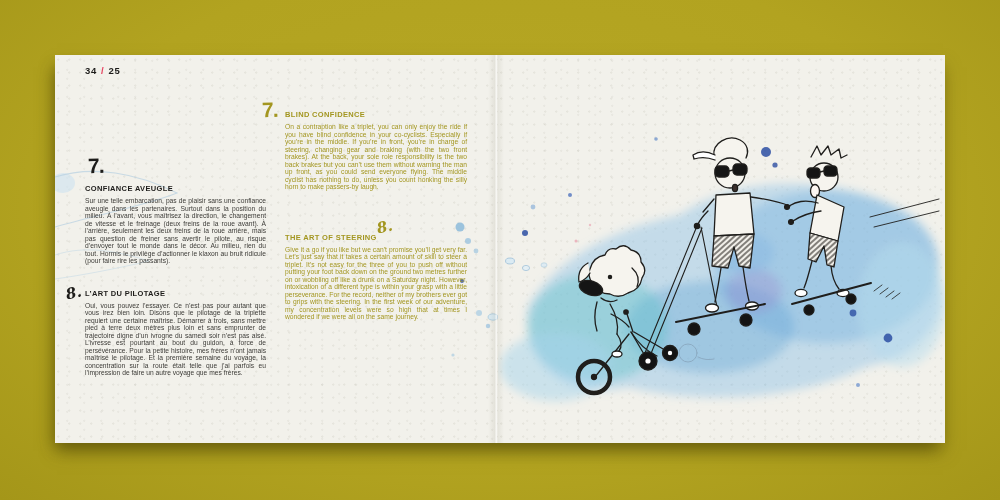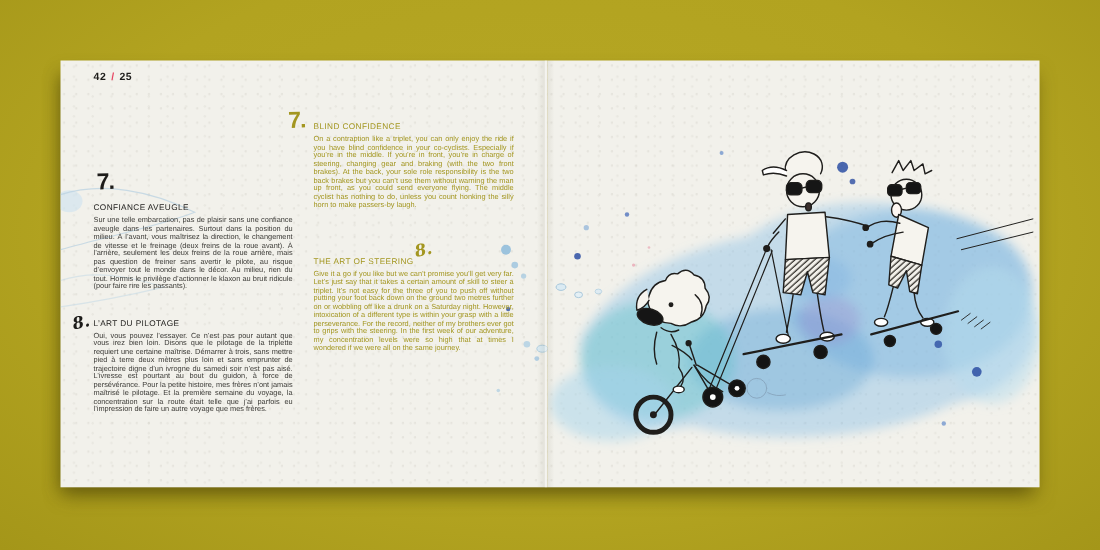--- a/index.html
+++ b/index.html
@@ -43,21 +43,21 @@
     letter-spacing:-1px;transform:rotate(-2deg);display:inline-block;line-height:1;
   }
   .bignum.olive{color:var(--olive-text,#a39620);}
   .scriptnum{
     font-family:"DejaVu Serif","Liberation Serif",serif;font-style:italic;font-weight:bold;
     font-size:15px;line-height:1;display:inline-block;transform:rotate(-12deg);
     color:var(--ink,#1d1c1a);
   }
   .scriptnum.olive{color:var(--olive-text,#a39620);}
   h3{
-    margin:0;font-size:7.5px;font-weight:normal;letter-spacing:.35px;
+    margin:0;font-size:7.5px;font-weight:bold;letter-spacing:.35px;
     color:var(--ink,#1d1c1a);text-transform:uppercase;
   }
   .col-en h3{color:var(--olive-text,#a39620);}
   p.body{
     margin:4px 0 0 0;font-size:6.7px;line-height:7.5px;text-align:justify;
   }
   .col-en p.body{color:var(--olive-text,#a39620);}
   .sec7-fr{margin:0 0 0 3px;}
   .fr-h1{margin-top:7px;}
   .sec8row{position:relative;margin-top:24px;}
@@ -86,21 +86,21 @@
         <circle cx="405" cy="172" r="4.5" fill="#7fb3d8" opacity="0.75"></circle>
         <circle cx="413" cy="186" r="3" fill="#8fbcdd" opacity="0.7"></circle>
         <circle cx="421" cy="196" r="2.4" fill="#9fc6e0" opacity="0.7"></circle>
         <circle cx="407" cy="226" r="2" fill="#2d4fa3" opacity="0.8"></circle>
         <circle cx="424" cy="258" r="3" fill="#a5cbe3" opacity="0.7"></circle>
         <circle cx="433" cy="271" r="2.2" fill="#8fbcdd" opacity="0.65"></circle>
         <ellipse cx="438" cy="262" rx="5" ry="3.2" fill="#d8eaf5" stroke="#9cc3da" stroke-width="0.8" opacity="0.85"></ellipse>
         <circle cx="398" cy="300" r="1.6" fill="#9fc6e0" opacity="0.6"></circle>
       </svg>
 
-      <div class="pageno"><span>42</span> <span class="sep">/</span> <span>25</span></div>
+      <div class="pageno"><span>34</span> <span class="sep">/</span> <span>25</span></div>
 
       <div class="col col-fr">
         <div class="bignum sec7-fr">7.</div>
         <h3 class="fr-h1">CONFIANCE AVEUGLE</h3>
         <p class="body">Sur une telle embarcation, pas de plaisir sans une confiance aveugle dans les partenaires. Surtout dans la position du milieu. À l’avant, vous maîtrisez la direction, le changement de vitesse et le freinage (deux freins de la roue avant). À l’arrière, seulement les deux freins de la roue arrière, mais pas question de freiner sans avertir le pilote, au risque d’envoyer tout le monde dans le décor. Au milieu, rien du tout. Hormis le privilège d’actionner le klaxon au bruit ridicule (pour faire rire les passants).</p>
         <div class="sec8row">
           <span class="scriptnum">8.</span>
           <h3>L’ART DU PILOTAGE</h3>
         </div>
         <p class="body">Oui, vous pouvez l’essayer. Ce n’est pas pour autant que vous irez bien loin. Disons que le pilotage de la triplette requiert une certaine maîtrise. Démarrer à trois, sans mettre pied à terre deux mètres plus loin et sans emprunter de trajectoire digne d’un ivrogne du samedi soir n’est pas aisé. L’ivresse est pourtant au bout du guidon, à force de persévérance. Pour la petite histoire, mes frères n’ont jamais maîtrisé le pilotage. Et la première semaine du voyage, la concentration sur la route était telle que j’ai parfois eu l’impression de faire un autre voyage que mes frères.</p>

